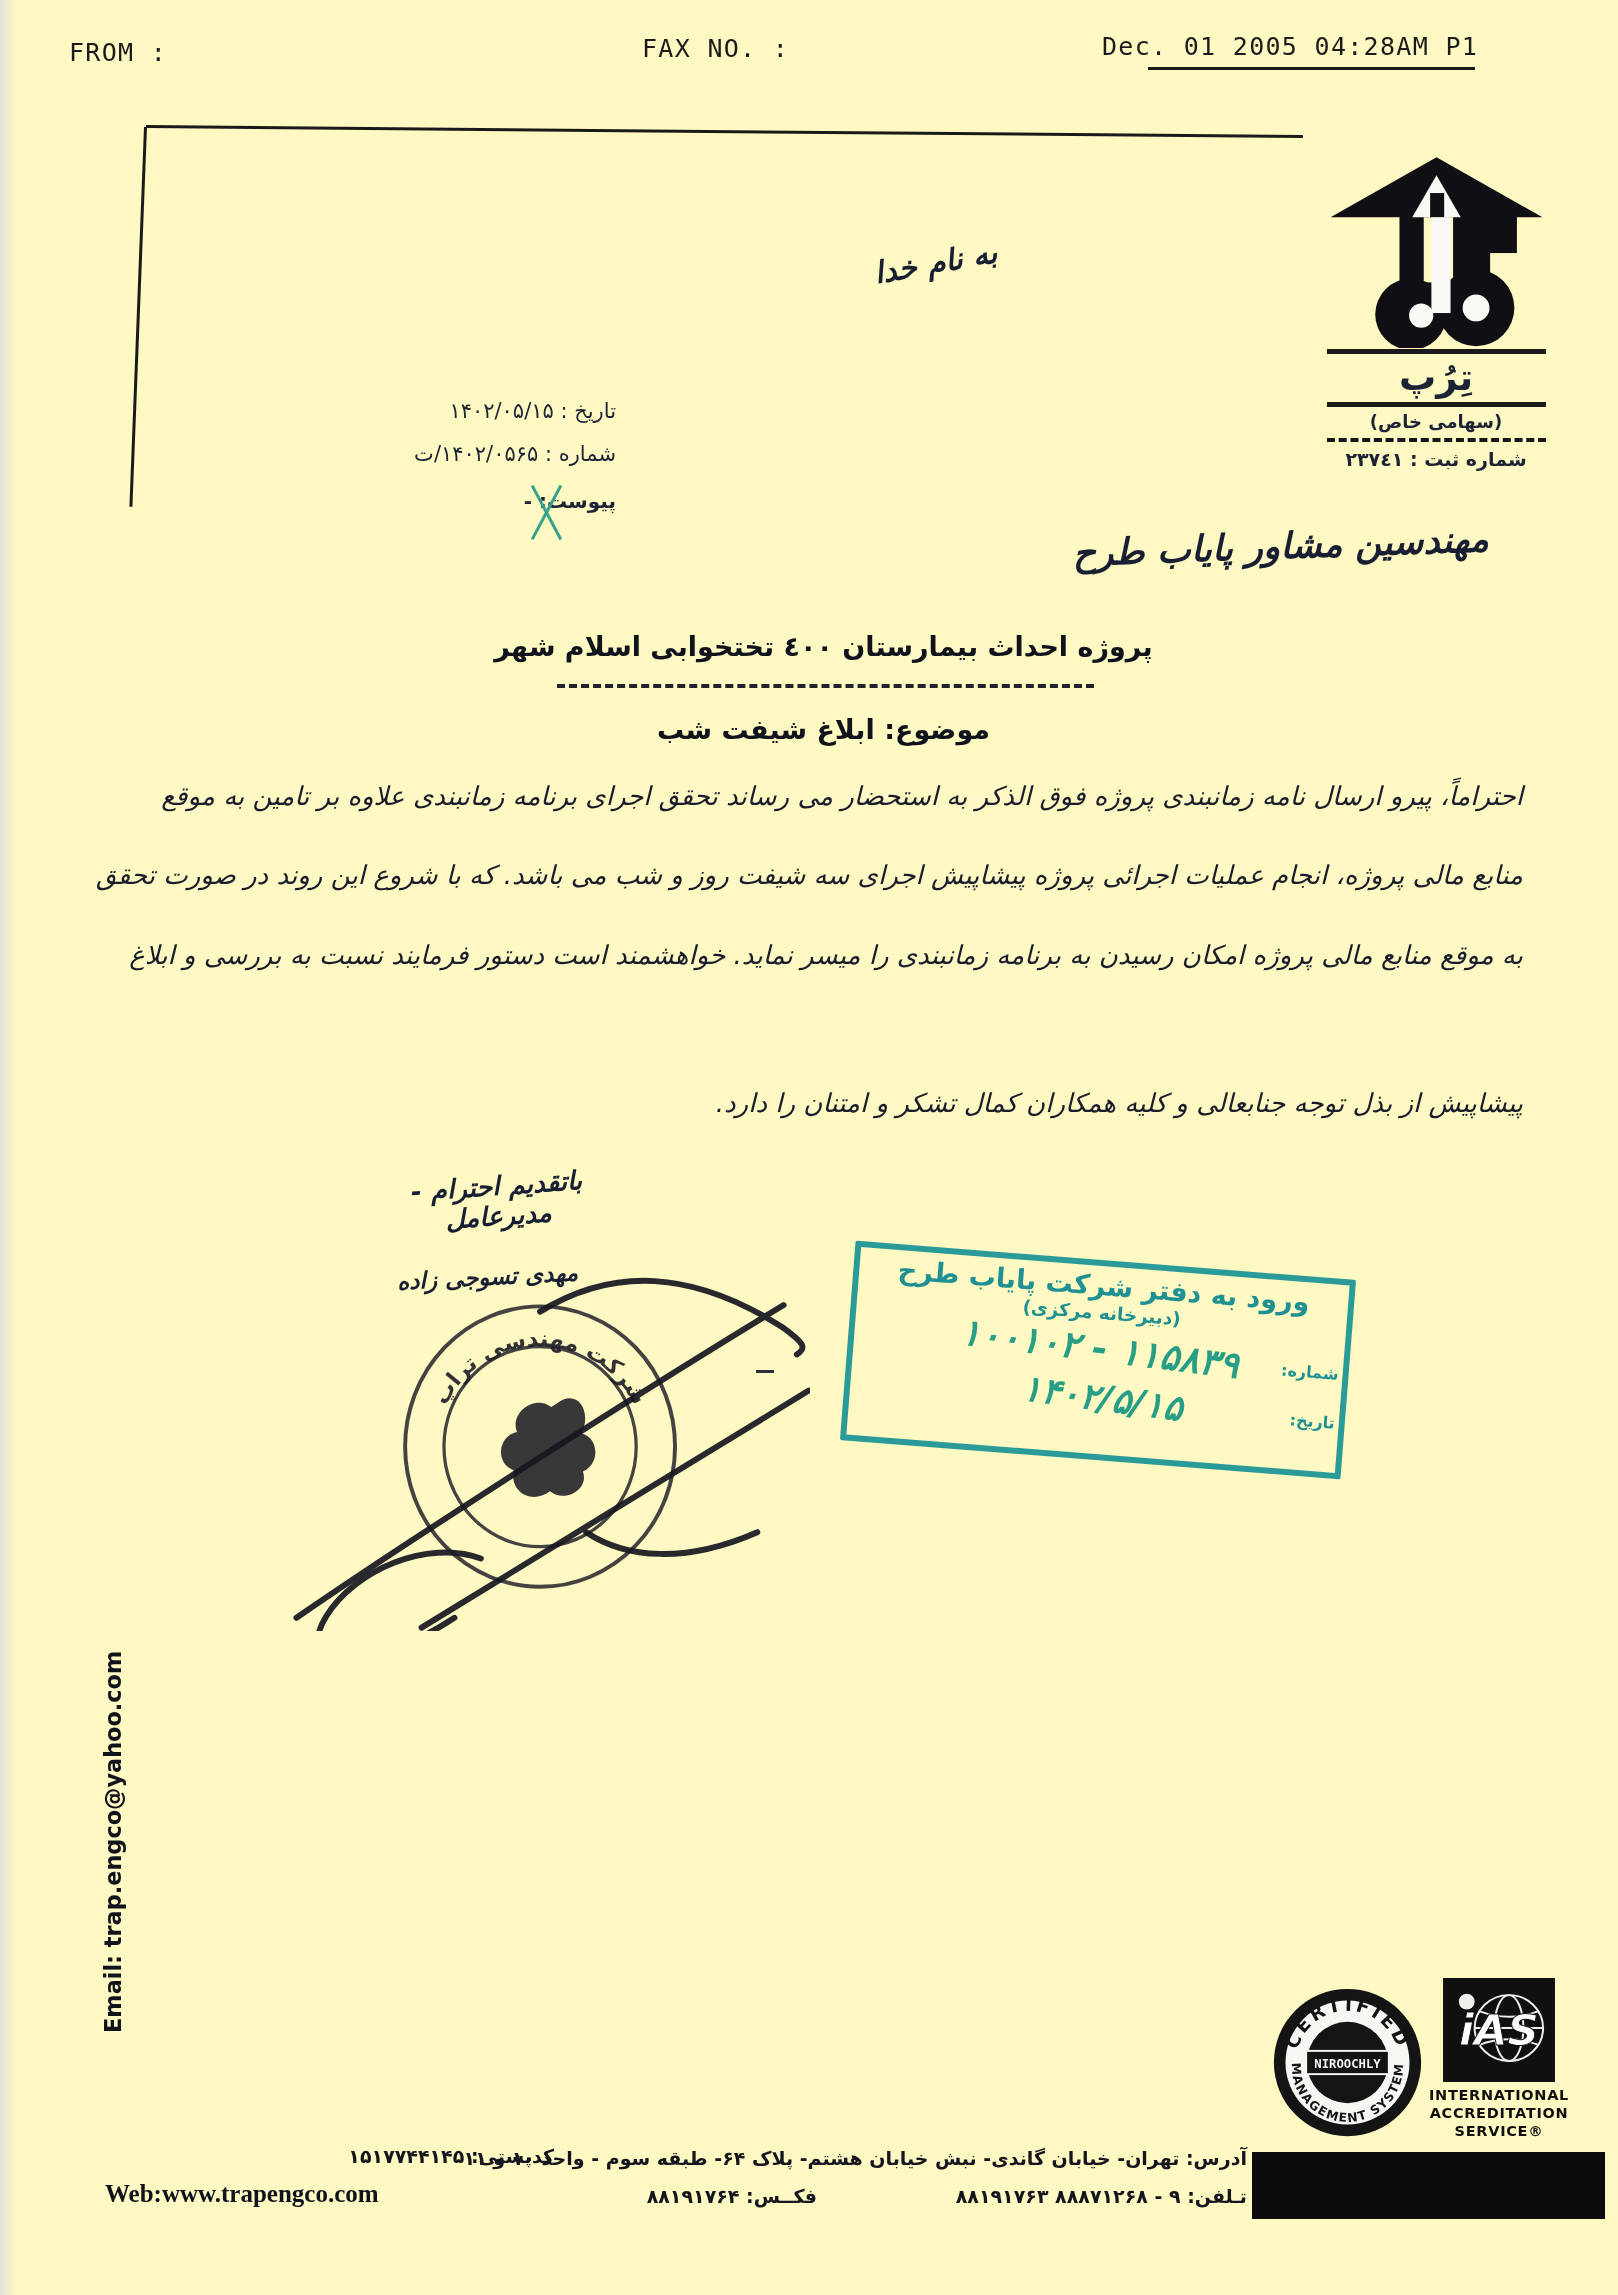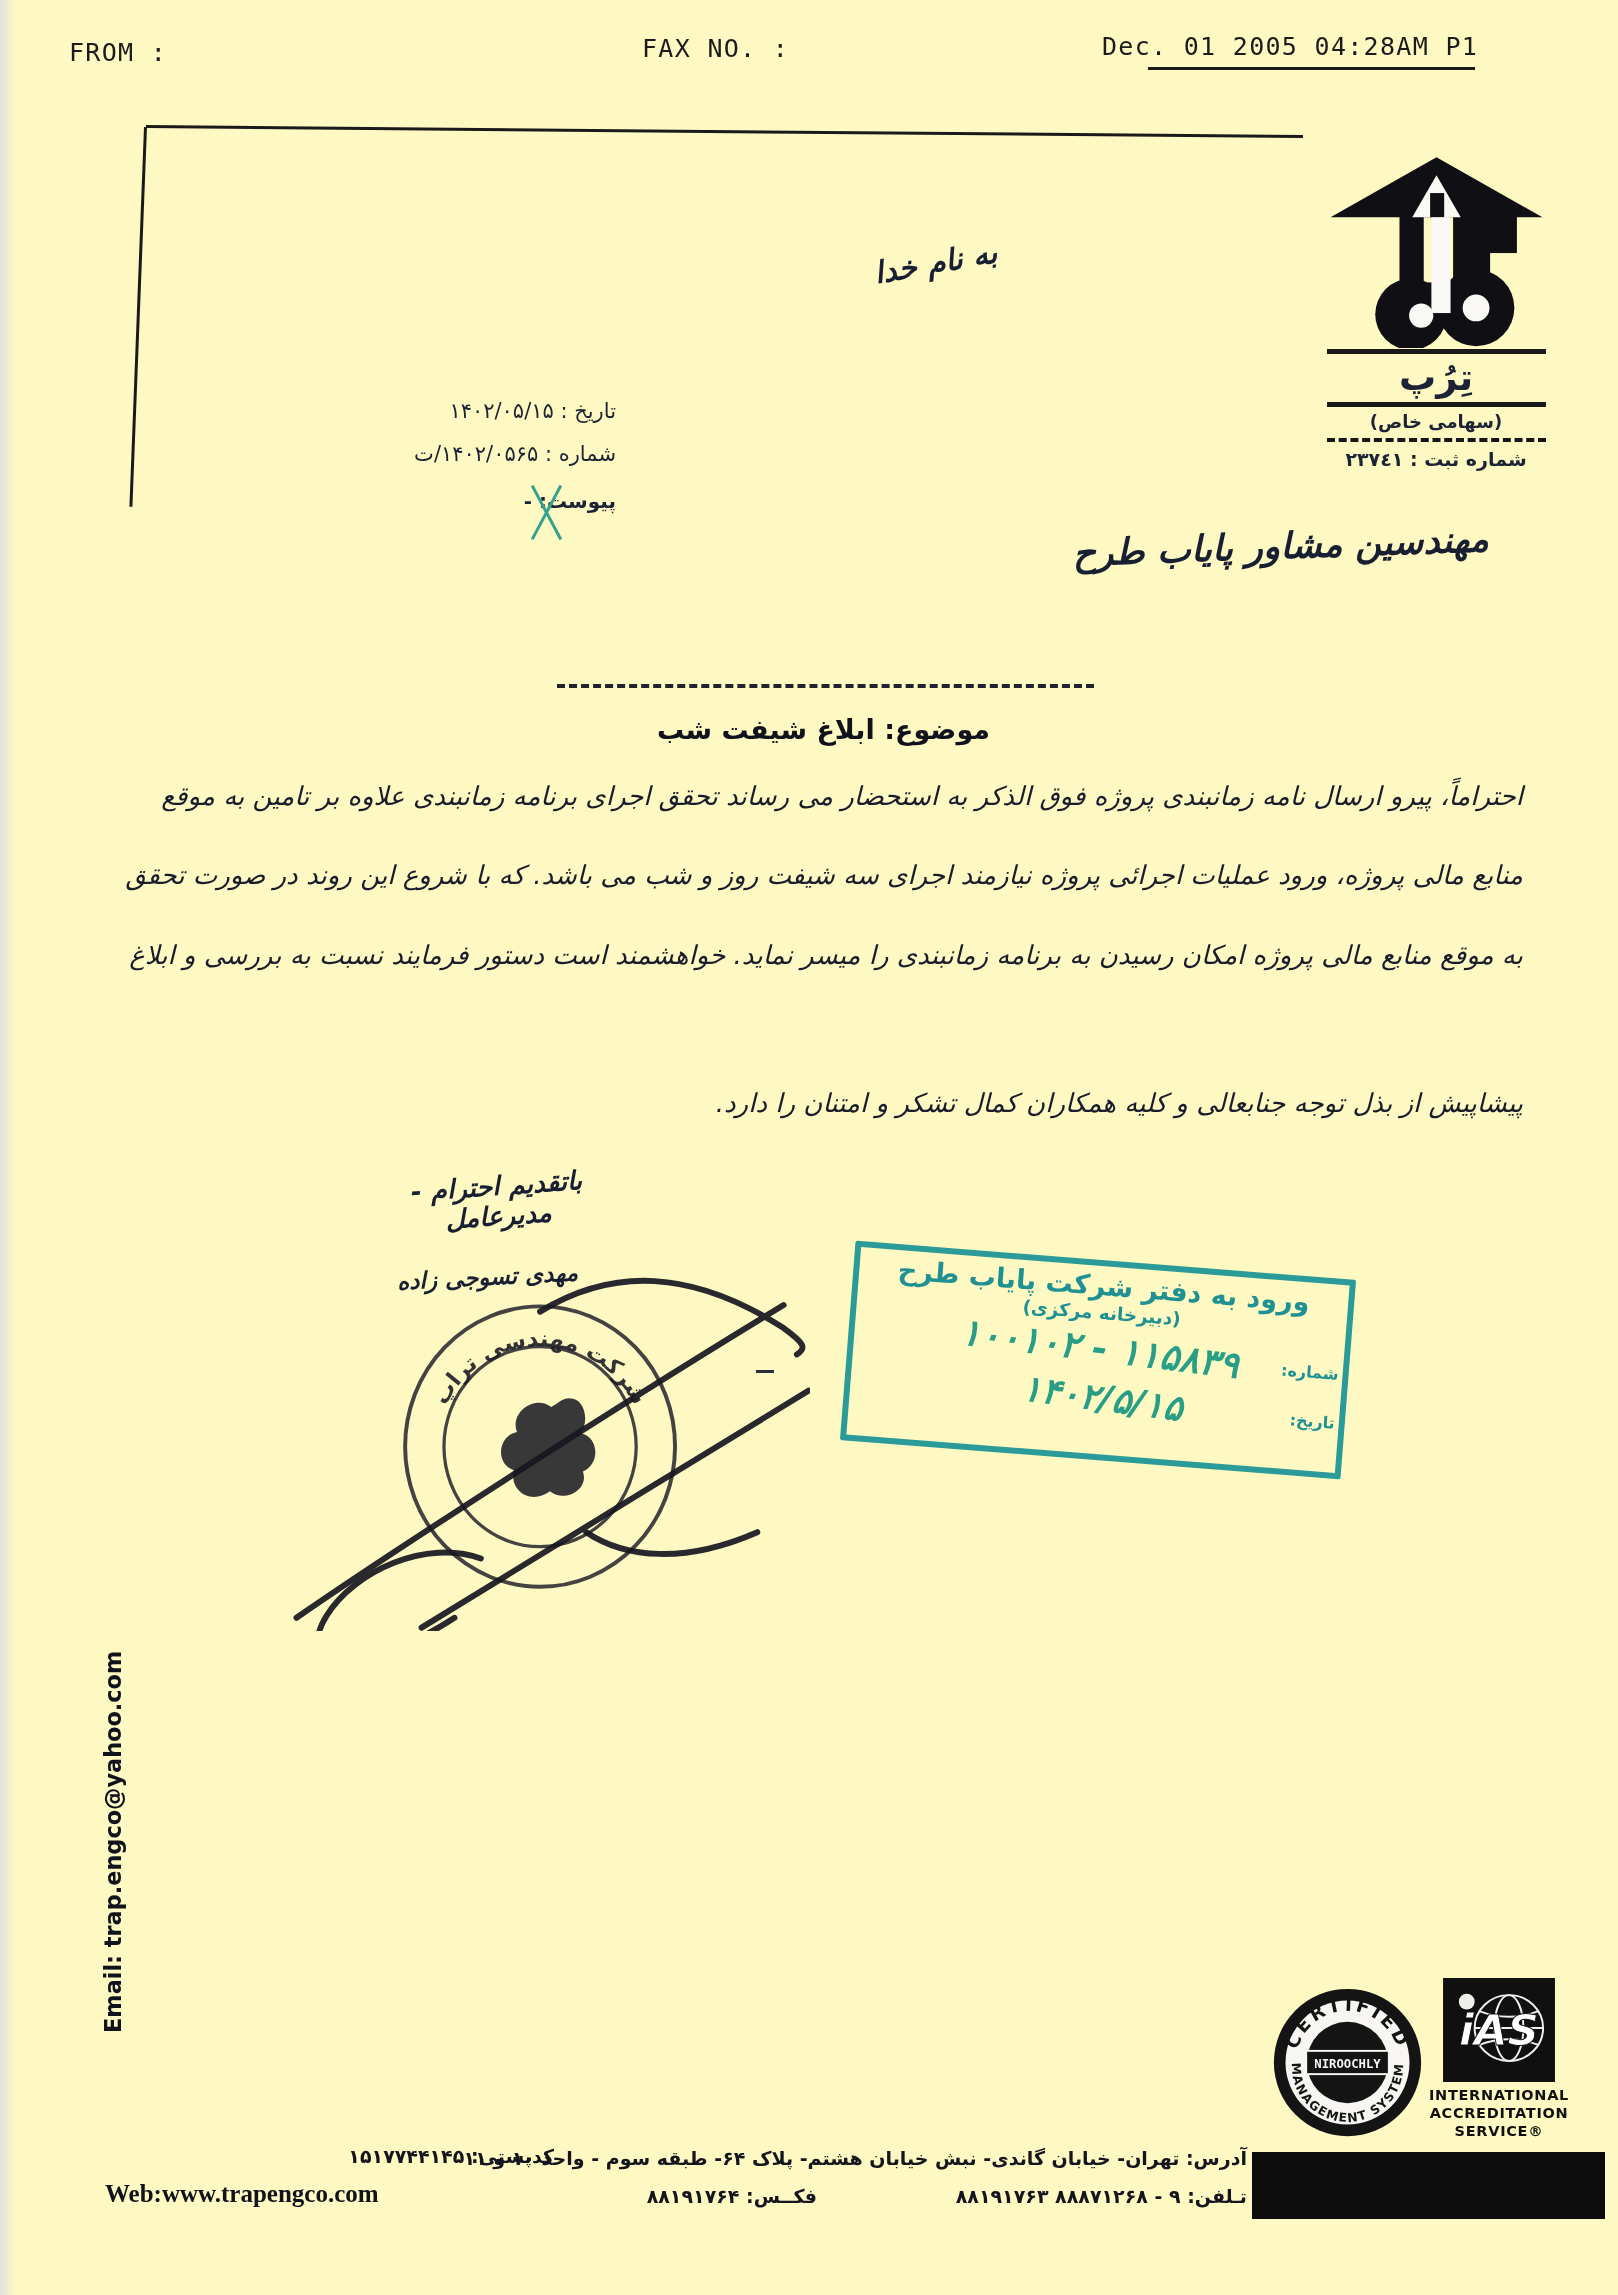--- a/index.html
+++ b/index.html
@@ -66,25 +66,26 @@
     <div>شماره : ۱۴۰۲/۰۵۶۵/ت</div>
   </div>
   <div class="abs rtl persian" style="left:408px;top:489px;width:208px;font-size:20px;font-weight:bold;">پیوست: -</div>
   <div class="abs" style="left:528px;top:482px;width:40px;height:61px;">
     <span class="abs" style="left:17px;top:0;width:3.3px;height:61px;background:#36a18c;transform:rotate(28deg);"></span>
     <span class="abs" style="left:17px;top:0;width:3.3px;height:61px;background:#36a18c;transform:rotate(-28deg);"></span>
   </div>
 
   <div class="abs rtl hand" style="left:1041px;top:526px;width:448px;font-size:36px;transform:rotate(-2deg);">مهندسین مشاور پایاب طرح</div>
 
+  <div class="abs rtl persian" style="left:461px;top:631px;width:725px;text-align:center;font-size:27px;font-weight:bold;color:#10121c;">پروژه احداث بیمارستان ٤٠٠ تختخوابی اسلام شهر</div>
   <div class="abs" style="left:557px;top:684px;width:537px;border-top:4.6px dashed #20222c;"></div>
   <div class="abs rtl persian" style="left:593px;top:706px;width:461px;text-align:center;font-size:27px;font-weight:bold;color:#10121c;margin-top:8px;">موضوع: ابلاغ شیفت شب</div>
 
   <div class="abs rtl bodyline" style="left:99px;top:781px;width:1424px;">احتراماً، پیرو ارسال نامه زمانبندی پروژه فوق الذکر به استحضار می رساند تحقق اجرای برنامه زمانبندی علاوه بر تامین به موقع</div>
-  <div class="abs rtl bodyline" style="left:99px;top:860px;width:1424px;">منابع مالی پروژه، ورود عملیات اجرائی پروژه نیازمند اجرای سه شیفت روز و شب می باشد. که با شروع این روند در صورت تحقق</div>
+  <div class="abs rtl bodyline" style="left:99px;top:860px;width:1424px;">منابع مالی پروژه، انجام عملیات اجرائی پروژه پیشاپیش اجرای سه شیفت روز و شب می باشد. که با شروع این روند در صورت تحقق</div>
   <div class="abs rtl bodyline" style="left:99px;top:940px;width:1424px;">به موقع منابع مالی پروژه امکان رسیدن به برنامه زمانبندی را میسر نماید. خواهشمند است دستور فرمایند نسبت به بررسی و ابلاغ</div>
   <div class="abs rtl bodyline" style="left:99px;top:1088px;width:1424px;">پیشاپیش از بذل توجه جنابعالی و کلیه همکاران کمال تشکر و امتنان را دارد.</div>
 
   <div class="abs rtl hand" style="left:356px;top:1171px;width:283px;font-size:26px;text-align:center;transform:rotate(-4deg);">باتقدیم احترام - مدیرعامل</div>
   <div class="abs rtl hand" style="left:392px;top:1264px;width:191px;font-size:23px;text-align:center;transform:rotate(-3deg);">مهدی تسوجی زاده</div>
 
   <svg class="abs" style="left:257px;top:1249px;" width="553" height="382" viewBox="0 0 840 580">
     <ellipse cx="430" cy="300" rx="205" ry="213" fill="none" stroke="#23232c" stroke-width="6" opacity="0.85"></ellipse>
     <ellipse cx="430" cy="300" rx="146" ry="152" fill="none" stroke="#23232c" stroke-width="5" opacity="0.85"></ellipse>
     <path id="stampArc" d="M 290 232 A 158 158 0 0 1 570 232" fill="none"></path>

